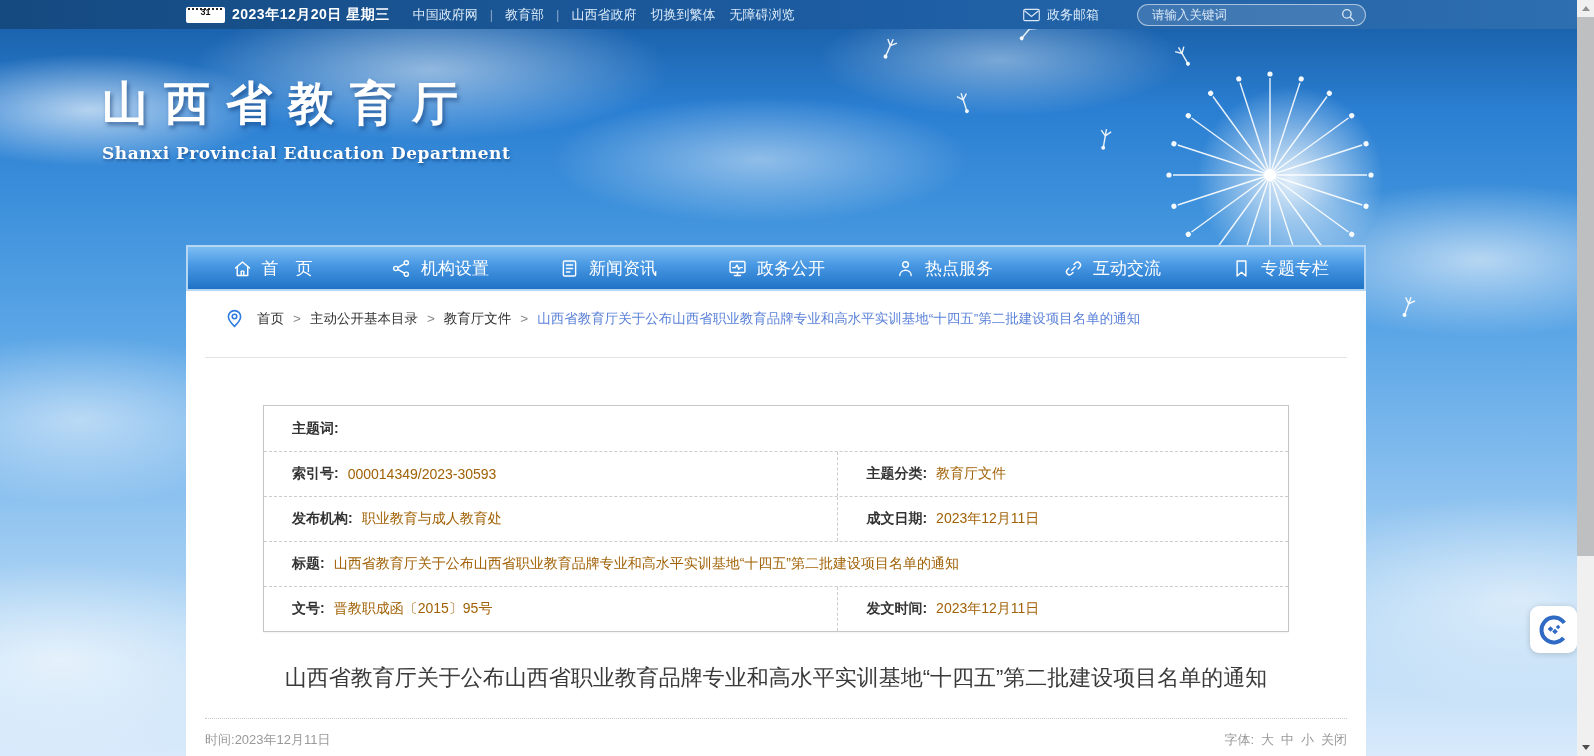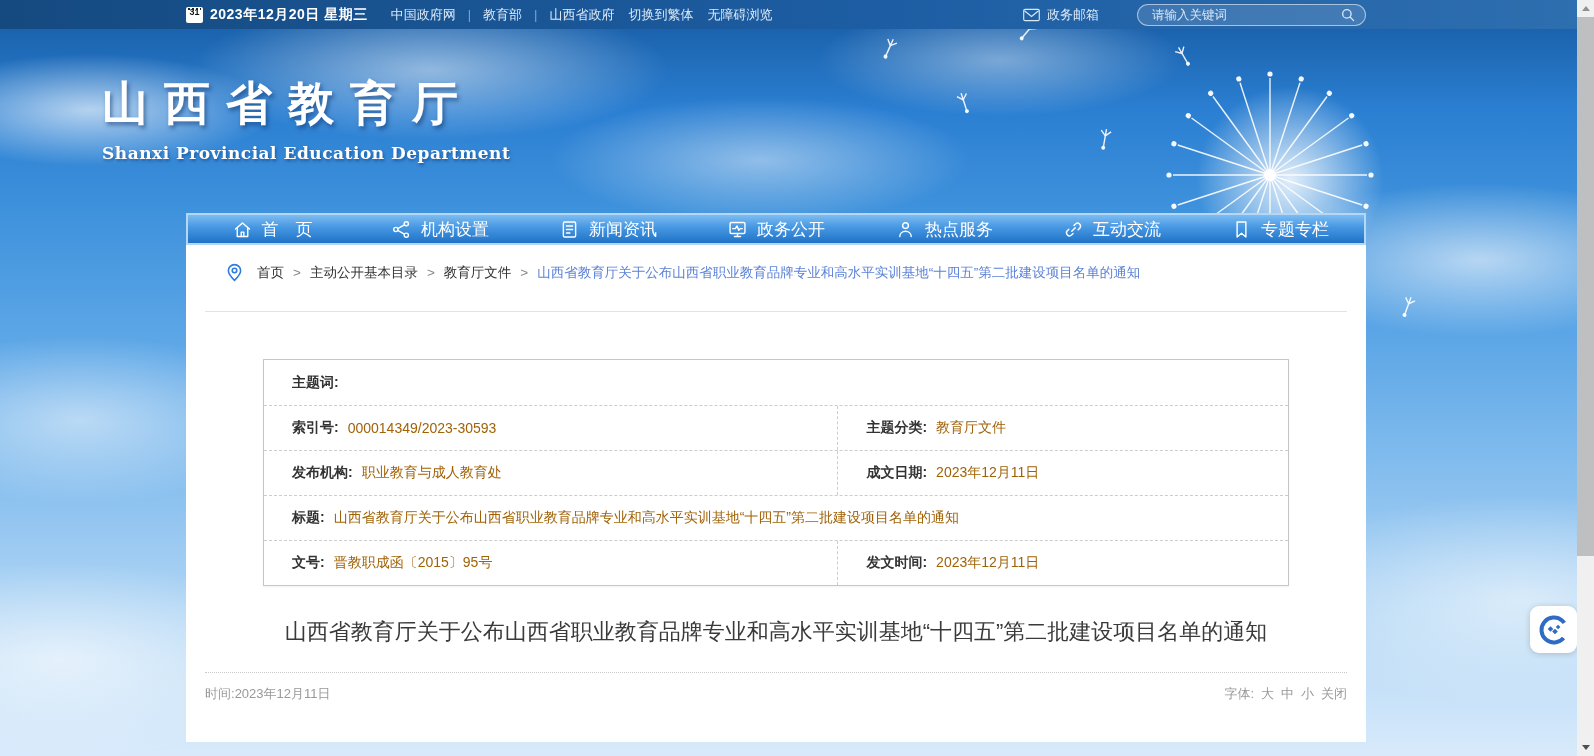--- a/index.html
+++ b/index.html
@@ -21,48 +21,48 @@
       linear-gradient(180deg,#12508f 0px,#1b63ae 30px,#2b7fd2 110px,#3f92dc 213px,#5aa5e6 330px,#84bdee 470px,#b3d7f5 620px,#d8eafb 756px);
   }
   .dandelion { position:fixed; left:850px; top:0; width:744px; height:430px; z-index:0; pointer-events:none; }
 
   .page { position:relative; z-index:1; }
 
   
   .topbar { height:29px; background:linear-gradient(90deg,#154a80,#1d5da3 55%,#2e6fb0);
     display:flex; align-items:center; color:#e9f2fb; font-size:13px; }
   .topbar-inner { width:1180px; margin-left:186px; display:flex; align-items:center; }
-  .cal { width:17px; height:16px; background:#fff; border-radius:2px; position:relative;
+  .cal { width:39px; height:16px; background:#fff; border-radius:2px; position:relative;
     display:flex; align-items:flex-start; justify-content:center; margin-right:7px; }
   .cal::before { content:""; position:absolute; top:1px; left:2px; right:2px; height:2px;
     background:repeating-linear-gradient(90deg,#222 0 2px,transparent 2px 4px); }
   .cal-num { color:#111; font-size:9px; font-weight:bold; line-height:11px; }
   .date { font-size:14px; font-weight:bold; color:#fff; letter-spacing:.5px; }
   .gov-links { display:flex; align-items:center; margin-left:23px; }
   .gov-links a { color:#dcebf9; text-decoration:none; cursor:pointer; }
   .pipe { color:rgba(255,255,255,.45); margin:0 12px; }
   .gap-link { margin-left:14px; }
   .topbar-right { margin-left:auto; display:flex; align-items:center; }
   .mail-group { display:flex; align-items:center; gap:7px; color:#dcebf9; cursor:pointer; }
   .search-pill { margin-left:38px; width:229px; height:22px; border:1px solid rgba(255,255,255,.55);
     border-radius:11px; background:rgba(255,255,255,.12); display:flex; align-items:center; padding:0 8px 0 14px; }
   .search-pill input { flex:1; background:transparent; border:none; outline:none; color:#fff; font-size:12.5px; }
   .search-pill input::placeholder { color:#d7e6f5; }
   .search-btn { background:none; border:none; cursor:pointer; display:flex; padding:0; }
 
   
-  .banner { height:184px; position:relative; }
+  .banner { height:216px; position:relative; }
   .logo { position:absolute; left:102px; top:44px; color:#fff; }
   .logo-title { font-family:"DejaVu Serif", serif; font-weight:bold; font-size:46px;
     letter-spacing:16px; text-shadow:2px 3px 4px rgba(8,48,108,.55); white-space:nowrap; }
   .logo-sub { font-family:"DejaVu Serif", serif; font-weight:bold; font-size:17px;
     margin-top:8px; letter-spacing:.5px; text-shadow:1px 2px 3px rgba(8,48,108,.55); }
 
   
-  .mainnav { width:1180px; margin-left:186px; height:32px; border:2px solid #b5d7f3;
+  .mainnav { width:1180px; margin-left:186px; height:46px; border:2px solid #b5d7f3;
     background:linear-gradient(180deg,#7cbcf2 0%,#4696e2 45%,#1f72c6 100%); }
   .nav-inner { display:flex; height:100%; }
   .nav-item { flex:1; display:flex; align-items:center; justify-content:center; gap:9px;
     color:#fff; font-size:17px; cursor:pointer; white-space:nowrap; }
   .nav-item svg { flex:none; }
 
   
   .panel { width:1180px; margin-left:186px; background:#fff; height:497px; position:relative; }
   .breadcrumb-row { padding:17px 0 0 38px; display:flex; align-items:center; font-size:13.5px; color:#333; }
   .breadcrumb-row svg { margin-right:12px; flex:none; }

